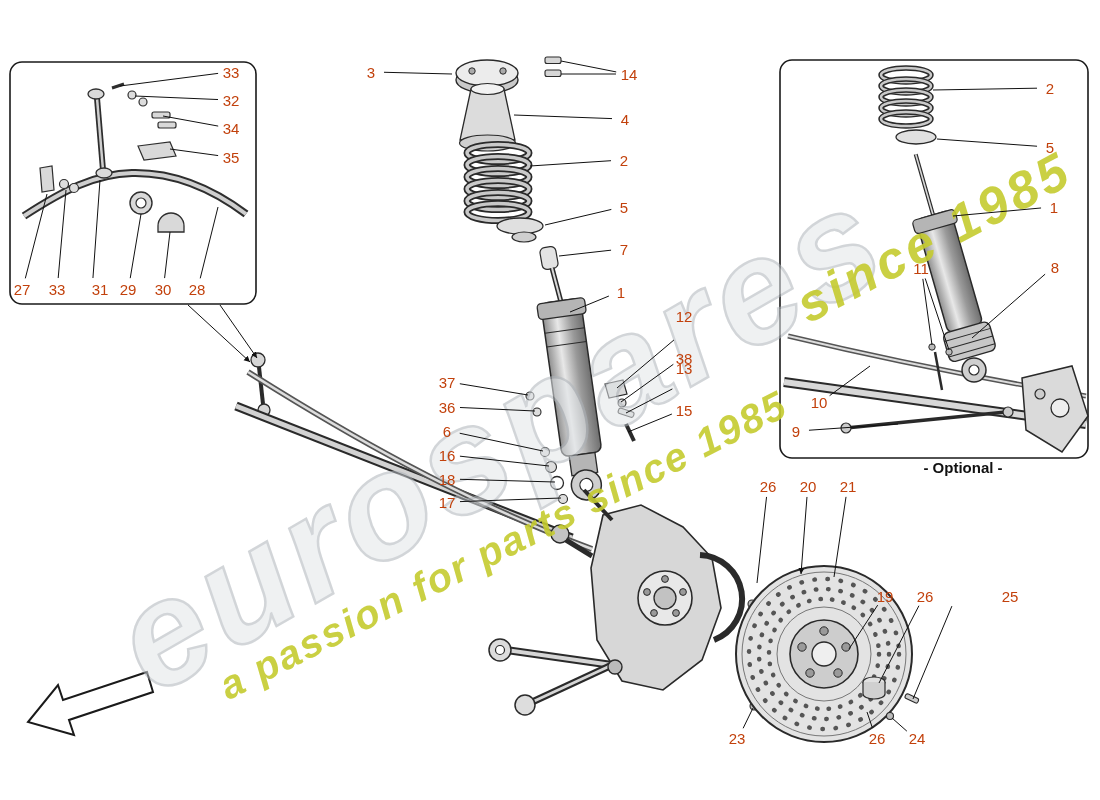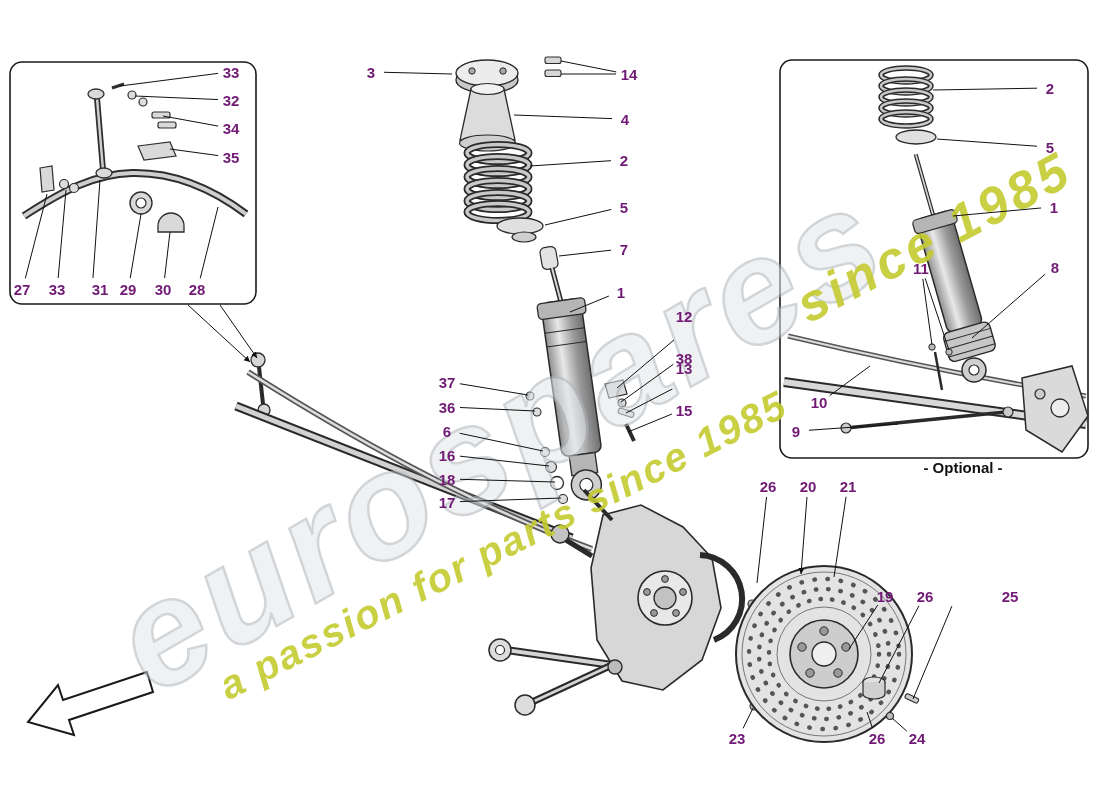--- a/index.html
+++ b/index.html
@@ -57,22 +57,22 @@
     opacity: 0.9;
     z-index: 4;
     pointer-events: none;
   }
   #leader-svg { z-index: 5; pointer-events: none; }
   #callout-layer { z-index: 6; pointer-events: none; }
   .callout {
     position: absolute;
     transform: translate(-50%, -50%);
     font-size: 15px;
-    font-weight: bold;
-    color: #701a75;
+    font-weight: normal;
+    color: #c2410c;
     line-height: 1;
     pointer-events: auto;
     cursor: default;
   }
   #optional-label {
     position: absolute;
     left: 963px; top: 467px;
     transform: translate(-50%, -50%);
     font-size: 15px;
     font-weight: bold;

